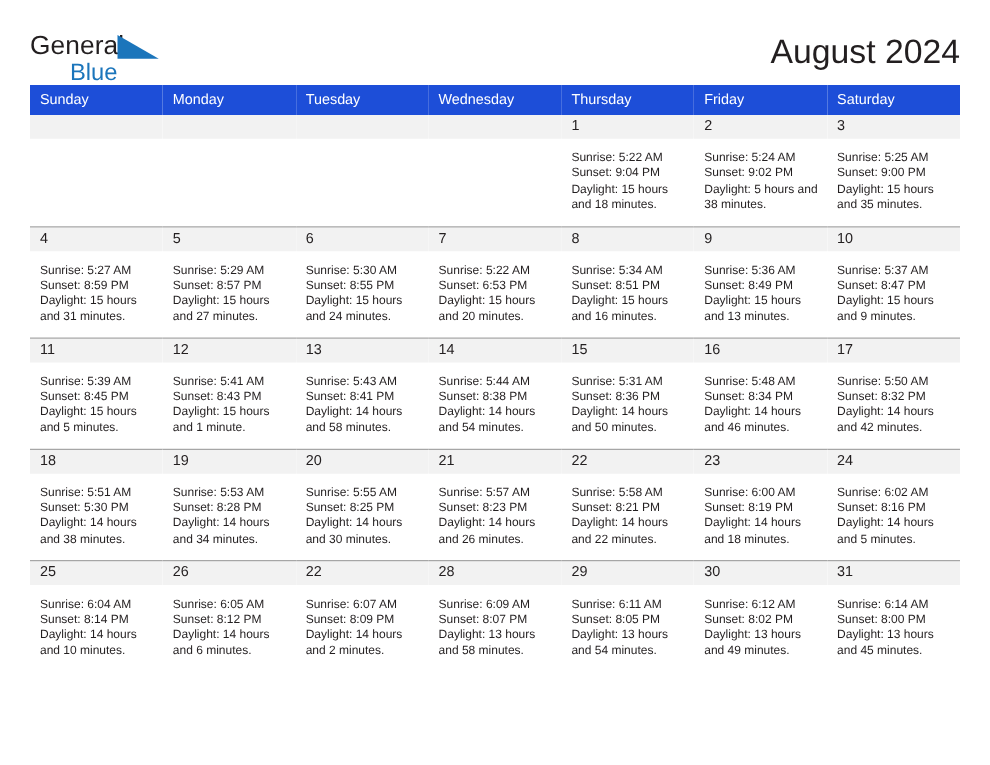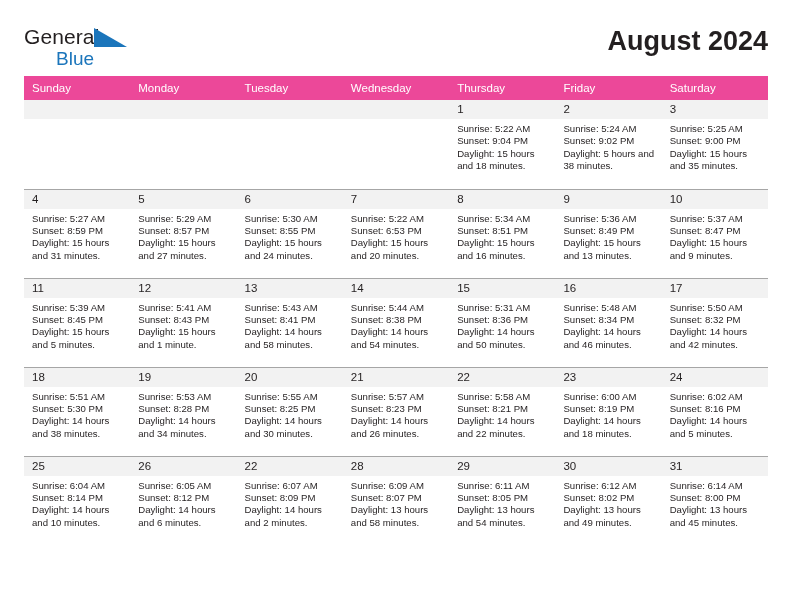--- a/index.html
+++ b/index.html
@@ -17,21 +17,21 @@
   .page {
     width: 792px;
     height: 612px;
     position: relative;
     box-sizing: border-box;
     padding: 0 24px;
   }
 
   
   .header {
-    height: 76px;
+    height: 68px;
     display: flex;
     align-items: flex-start;
     justify-content: space-between;
     padding-top: 26px;
     box-sizing: border-box;
   }
   .logo {
     position: relative;
     width: 120px;
     height: 46px;
@@ -62,40 +62,40 @@
     position: absolute;
     left: 32px;
     top: 22px;
   }
   .title-block {
     text-align: right;
     padding-top: 0px;
   }
   .cal-title {
     font-size: 27px;
-    font-weight: bold;
+    font-weight: normal;
     color: #231f20;
     line-height: 30px;
     margin: 0;
   }
   .cal-subtitle {
     font-size: 13.5px;
     color: #231f20;
     line-height: 16px;
     margin: 10px 0 0 0;
   }
 
   
   .calendar {
     width: 744px;
     border-collapse: collapse;
     table-layout: fixed;
   }
   .calendar th {
-    background: #ec4899;
+    background: #1d4ed8;
     color: #ffffff;
     font-size: 11.5px;
     font-weight: normal;
     text-align: left;
     padding: 6px 0 6px 8px;
     height: 21px;
     box-sizing: border-box;
     border: none;
   }
   .calendar td {
@@ -118,20 +118,21 @@
     padding: 3px 0 4px 8px;
     height: 19px;
     box-sizing: border-box;
     line-height: 13px;
   }
   .cellbody {
     padding: 4px 6px 0 8px;
     font-size: 9.6px;
     line-height: 12.4px;
     color: #231f20;
+    margin-top: 6px;
   }
   .cellbody div {
     white-space: nowrap;
   }
   .cellbody .daylight {
     white-space: normal;
   }
   td.empty .daynum {
     background: #f2f2f2;
   }

